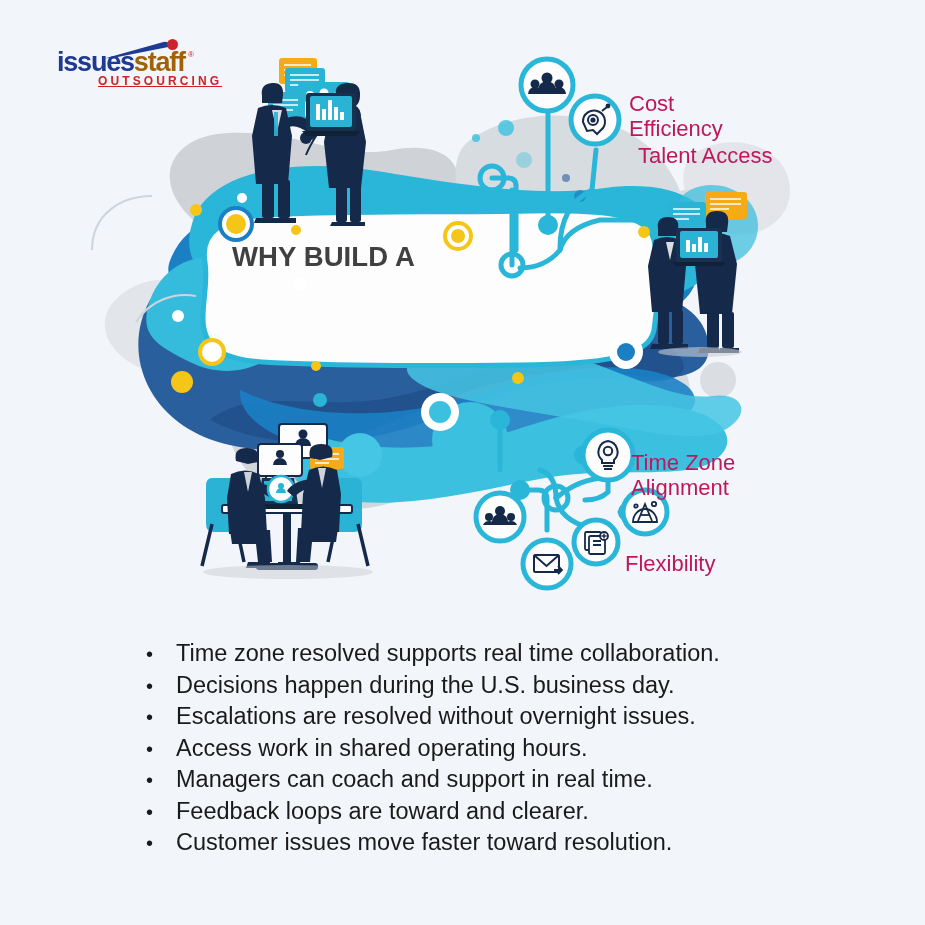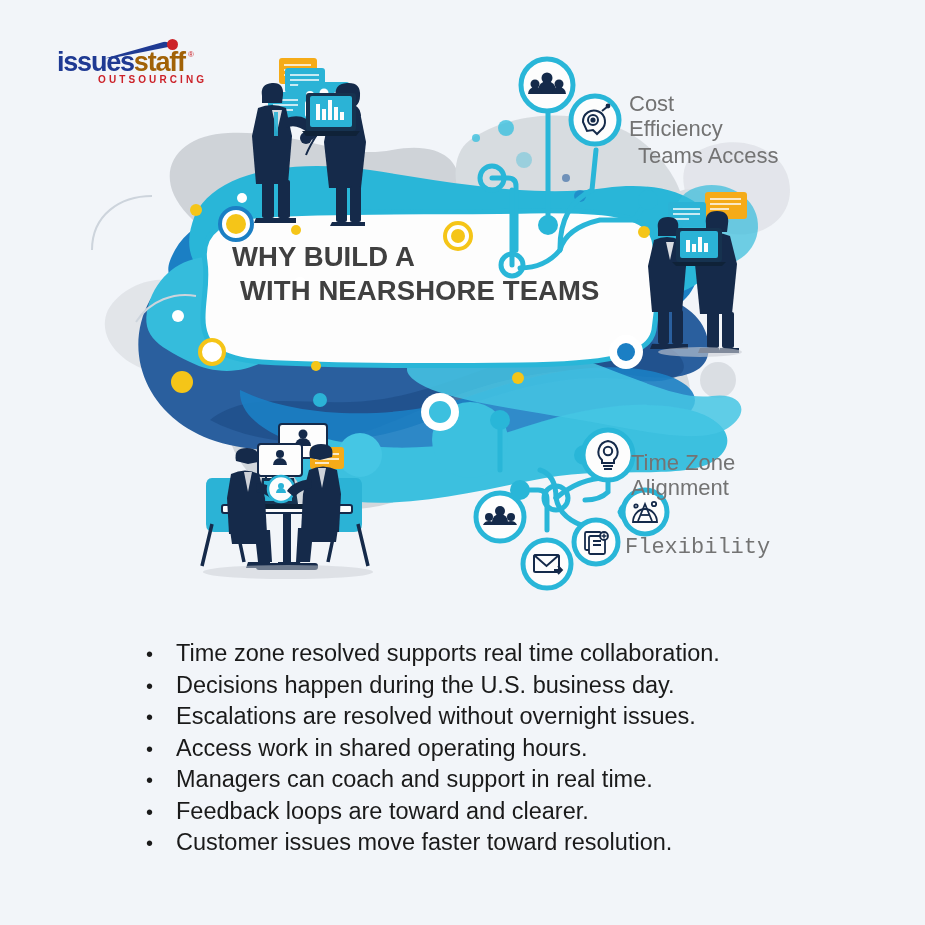--- a/index.html
+++ b/index.html
@@ -27,46 +27,46 @@
   #logo .word {
     position: absolute; left: 0; top: 11px;
     font-size: 27px; font-weight: bold; letter-spacing: -1.2px;
     line-height: 1;
   }
   #logo .w1 { color: #1f3a93; }
   #logo .w2 { color: #a16207; }
   #logo .reg { position:absolute; left:131px; top:12px; font-size:8px; color:#cc2229; }
   #logo .sub {
     position: absolute; left: 41px; top: 36px;
-    font-size: 10px; font-weight: bold; letter-spacing: 3.1px; color: #cc2229;
+    font-size: 12px; font-weight: bold; letter-spacing: 3.1px; color: #cc2229; text-decoration: underline;
   }
 
   
   #graphic { position: absolute; left: 0; top: 0; width: 925px; height: 610px; }
   #graphic svg { position: absolute; left: 0; top: 0; }
 
   
   #title-block {
     position: absolute; left: 232px; top: 240px; width: 420px;
     color: #404040; font-size: 27.5px; font-weight: bold;
     line-height: 34px; letter-spacing: 0.1px;
   }
   #title-block .tline { white-space: nowrap; }
   #title-block .tline.l2 { margin-left: -3px; }
   #title-block .tline.l3 { margin-left: 8px; }
 
   
   .node-label {
-    position: absolute; color: #737373; font-size: 22px; line-height: 25px;
+    position: absolute; color: #be185d; font-size: 22px; line-height: 25px;
     white-space: pre-line;
   }
   #lbl-cost      { left: 629px; top: 91px;  }
   #lbl-talent    { left: 638px; top: 143px; }
   #lbl-timezone  { left: 631px; top: 450px; }
-  #lbl-flex      { left: 625px; top: 535px; font-family: Liberation Mono, monospace; }
+  #lbl-flex      { left: 625px; top: 551px; }
 
   
   #bullets {
     position: absolute; left: 146px; top: 638px; width: 740px;
     color: #1a1a1a; font-size: 23.5px; line-height: 30.5px;
   }
   #bullets .row { display: flex; align-items: baseline; }
   #bullets .bt { width: 30px; flex: none; font-size: 20px; text-align: left; }
   #bullets .tx { flex: 1; }
 </style>
@@ -506,26 +506,25 @@
           <path d="M318 468 l4 20 l4 -20 Z" fill="#fdfdfd" opacity="0.8"></path>
 
           <ellipse cx="288" cy="572" rx="85" ry="7" fill="#c9cdd3" opacity="0.5"></ellipse>
         </g>
 
       </g>
     </svg>
 
     <div id="title-block">
       <div class="tline l1">WHY BUILD A</div>
-      <div class="tline l3">WITH NEARSHORE TEAMS</div>
     </div>
 
     <div class="node-label" id="lbl-cost">Cost
 Efficiency</div>
-    <div class="node-label" id="lbl-talent">Teams Access</div>
+    <div class="node-label" id="lbl-talent">Talent Access</div>
     <div class="node-label" id="lbl-timezone">Time Zone
 Alignment</div>
     <div class="node-label" id="lbl-flex">Flexibility</div>
   </div>
 
   <div id="bullets">
     <div class="row">
       <span class="bt">•</span>
       <span class="tx">Time zone resolved supports real time collaboration.</span>
     </div>

